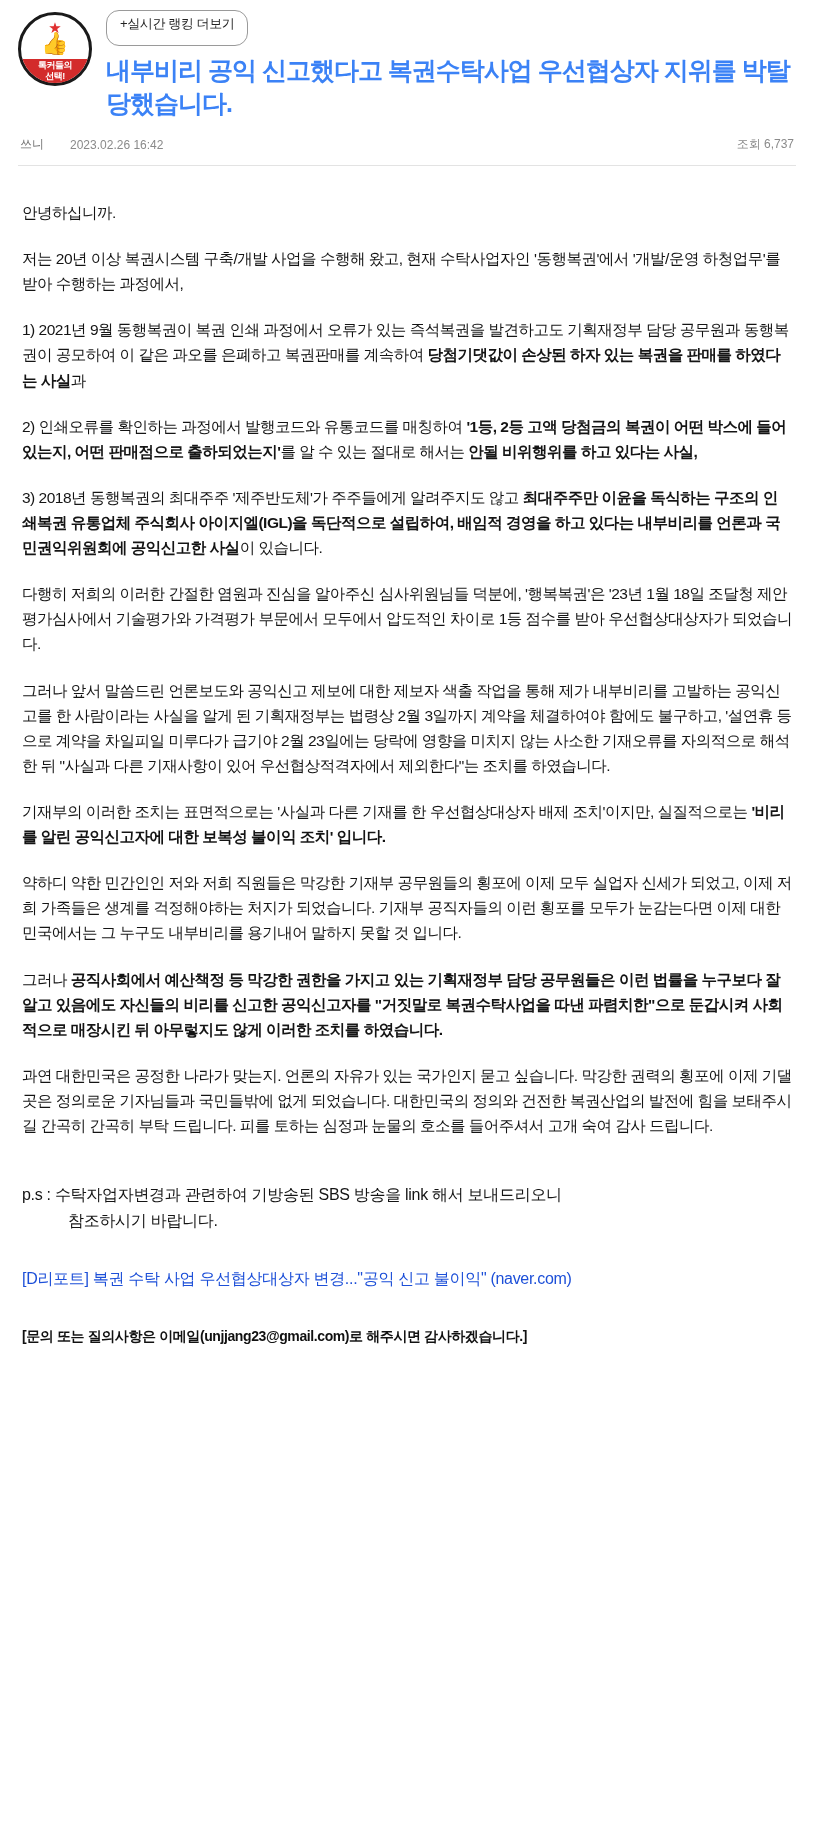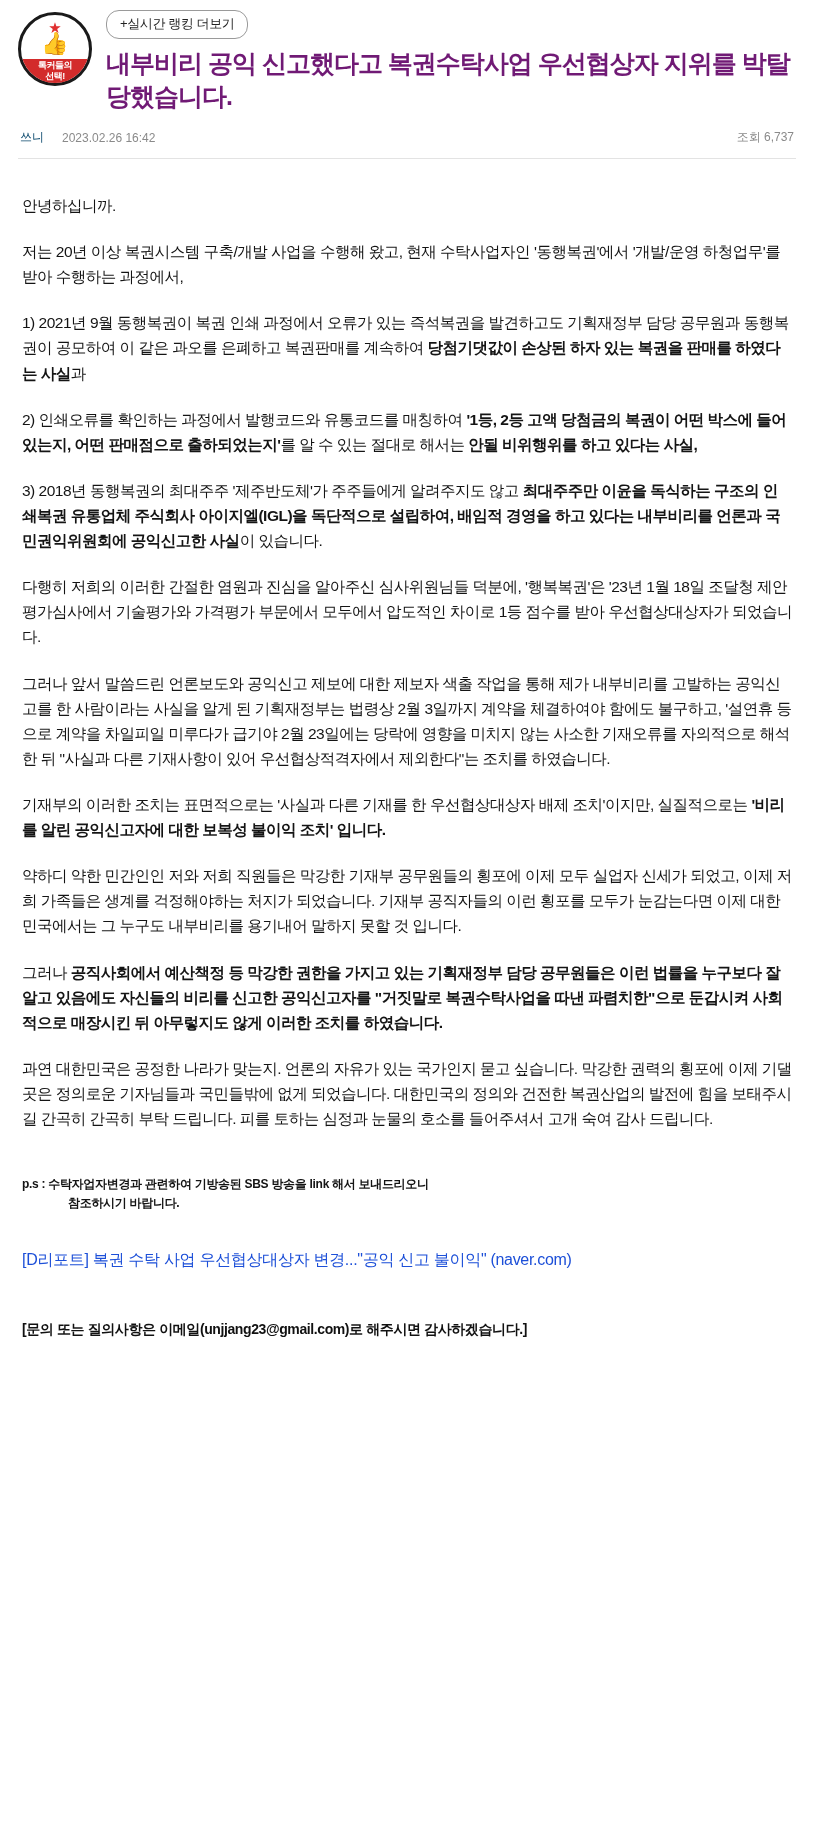--- a/index.html
+++ b/index.html
@@ -70,47 +70,47 @@
     letter-spacing: -0.5px;
   }
   .header-right {
     flex: 1;
     padding-left: 14px;
   }
   .rank-pill {
     display: inline-block;
     border: 1px solid #9a9a9a;
     border-radius: 13px;
-    padding: 4px 13px 5px 13px;
+    padding: 4px 13px 12px 13px;
     font-size: 13px;
     color: #222222;
     background: #ffffff;
     margin-bottom: 8px;
     letter-spacing: -0.4px;
   }
   .post-title {
     font-size: 25px;
     font-weight: bold;
     line-height: 1.32;
     letter-spacing: -1px;
-    color: #701a75;
+    color: #3b82f6;
     margin: 0;
   }
   .meta-row {
     display: flex;
     align-items: center;
     margin-top: 16px;
     padding: 0 2px 12px 2px;
     font-size: 12px;
     color: #767676;
     border-bottom: 1px solid #e3e3e3;
   }
   .meta-author {
-    color: #0c4a6e;
-    margin-right: 18px;
+    color: #737373;
+    margin-right: 26px;
     text-align: center;
   }
   .meta-date { color: #8a8a8a; }
   .meta-views {
     margin-left: auto;
     color: #8a8a8a;
   }
 
   
   .content {
@@ -120,36 +120,36 @@
     letter-spacing: -0.5px;
     color: #141414;
   }
   .content p {
     margin: 0 0 21px 0;
   }
   b, strong { font-weight: bold; }
 
   .ps {
     margin-top: 44px;
-    font-size: 12px;
-    font-weight: bold;
+    font-size: 16px;
+    font-weight: normal;
     line-height: 1.6;
     letter-spacing: -0.3px;
   }
   .ps .indent { display: inline-block; padding-left: 46px; }
   .link-line {
     margin-top: 34px;
     font-size: 16px;
     font-weight: normal;
     color: #1c4fd8;
     line-height: 1.5;
     letter-spacing: -0.3px;
   }
   .contact-line {
-    margin-top: 46px;
+    margin-top: 34px;
     font-size: 14px;
     font-weight: bold;
     color: #111111;
     letter-spacing: -0.4px;
   }
 </style>
 </head>
 <body>
 
 <div class="header">

